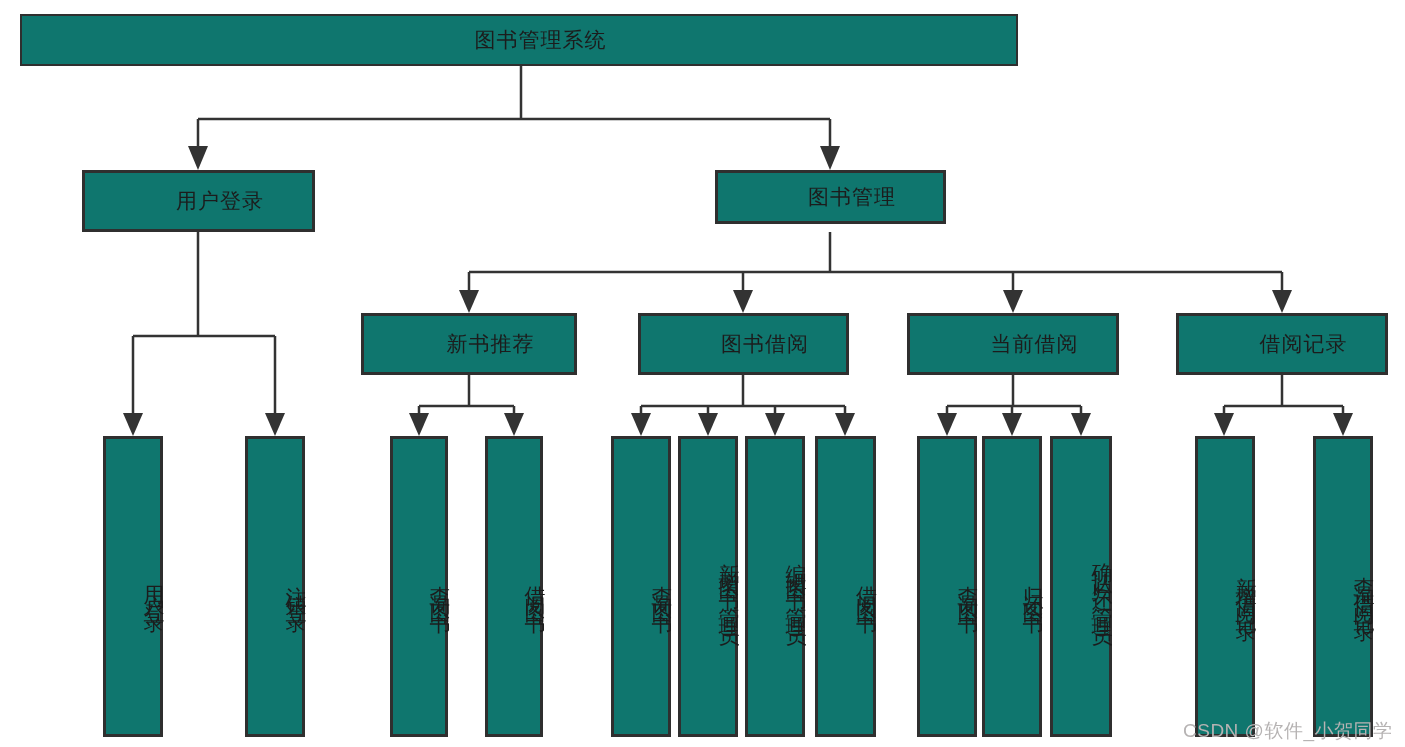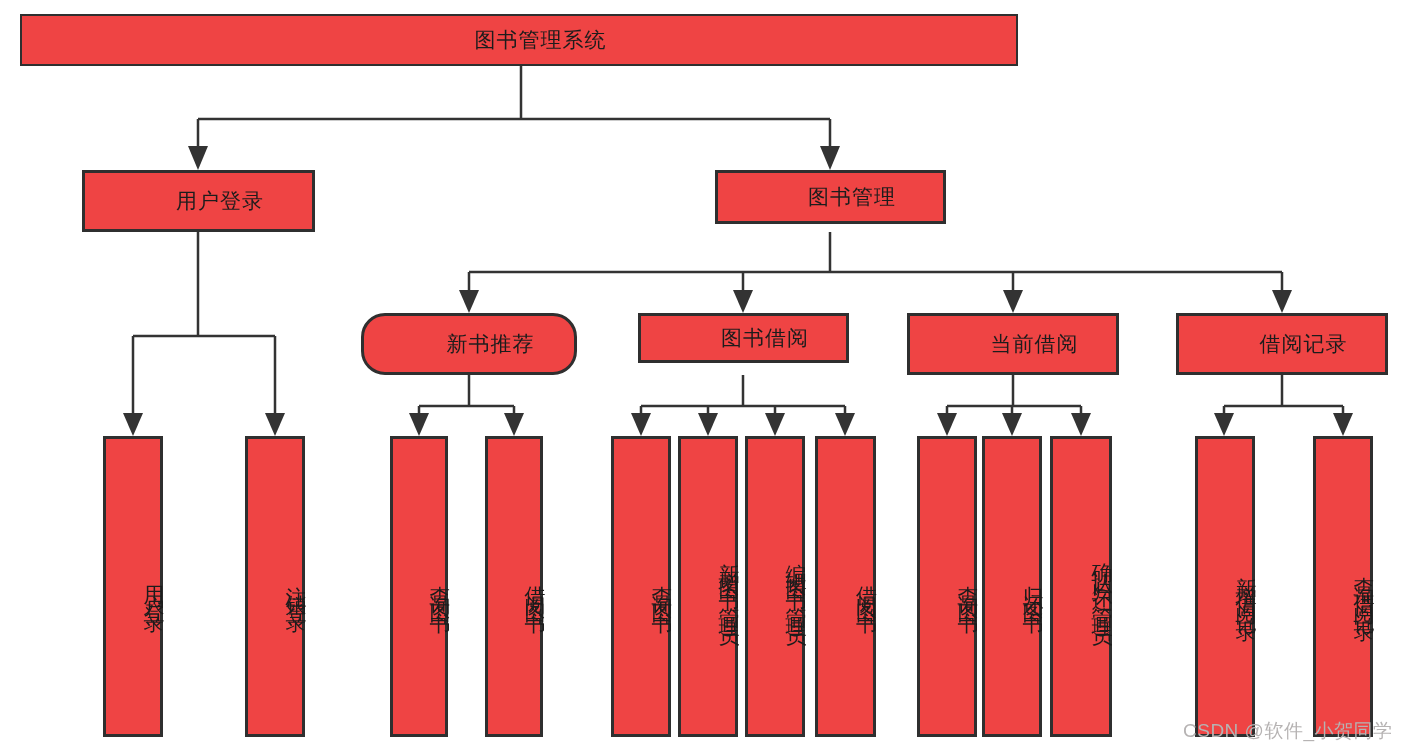--- a/index.html
+++ b/index.html
@@ -13,21 +13,21 @@
   }
   .wires {
     position: absolute;
     left: 0; top: 0;
     width: 1405px; height: 747px;
     pointer-events: none;
   }
   .box {
     position: absolute;
     box-sizing: border-box;
-    background: #ef4444;
+    background: #0f766e;
     border: 3px solid #2f2f2f;
     display: flex;
     align-items: center;
     justify-content: center;
     color: #1c1c1c;
     padding-left: 43px;
   }
   .box.root { border-width: 2px; }
   .hlabel {
     font-size: 21px;
@@ -105,24 +105,24 @@
     <span class="hlabel">图书管理系统</span>
   </div>
 
   <div class="box" style="left:82px; top:170px; width:233px; height:62px;">
     <span class="hlabel">用户登录</span>
   </div>
   <div class="box" style="left:715px; top:170px; width:231px; height:54px;">
     <span class="hlabel">图书管理</span>
   </div>
 
-  <div class="box" style="left:361px; top:313px; width:216px; height:62px;border-radius:24px;">
+  <div class="box" style="left:361px; top:313px; width:216px; height:62px;">
     <span class="hlabel">新书推荐</span>
   </div>
-  <div class="box" style="left:638px; top:313px; width:211px; height:50px;">
+  <div class="box" style="left:638px; top:313px; width:211px; height:62px;">
     <span class="hlabel">图书借阅</span>
   </div>
   <div class="box" style="left:907px; top:313px; width:212px; height:62px;align-items:center;">
     <span class="hlabel">当前借阅</span>
   </div>
   <div class="box" style="left:1176px; top:313px; width:212px; height:62px;">
     <span class="hlabel">借阅记录</span>
   </div>
 
   <div class="box vbox" style="left:103px; top:436px; width:60px; height:301px;">

